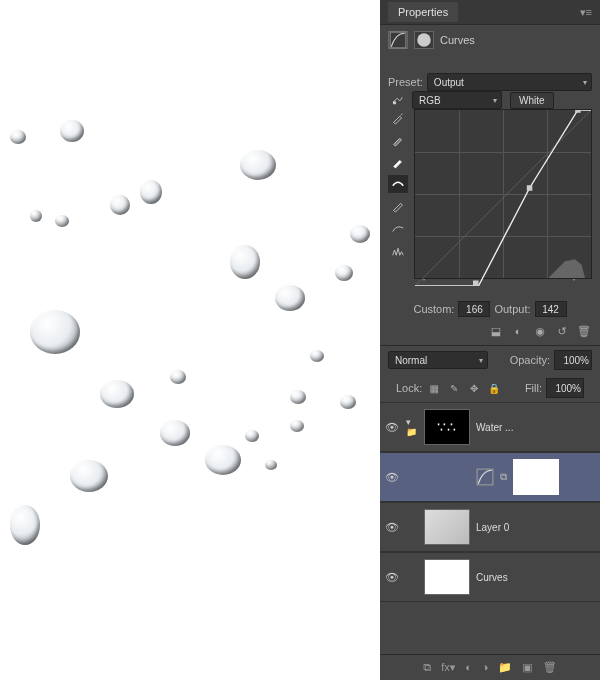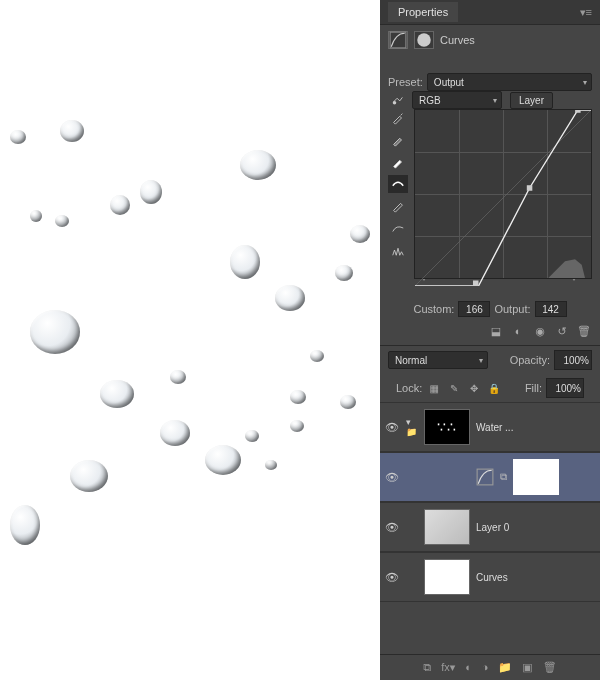--- a/index.html
+++ b/index.html
@@ -115,21 +115,21 @@
     <div class="preset-row">
       <span class="tool">
           <svg viewBox="0 0 16 16">
             <path d="M3 10 L7 6 L10 9 L13 5" stroke="#ccc" fill="none"></path>
             <circle cx="4" cy="11" r="2" fill="#ccc"></circle>
           </svg>
         </span>
       <div class="dropdown" style="flex:0 0 90px">
           <span>RGB</span>
         </div>
-      <button class="btn-auto">Layer</button>
+      <button class="btn-auto">White</button>
     </div>
 
     <div class="curves-area">
       <div class="tools-col">
         <span class="tool">
             <svg viewBox="0 0 16 16">
               <path d="M3 13 L10 6 L12 8 L5 15 Z M11 5 L13 3" stroke="#ccc" fill="none"></path>
             </svg>
           </span>
         <span class="tool">

